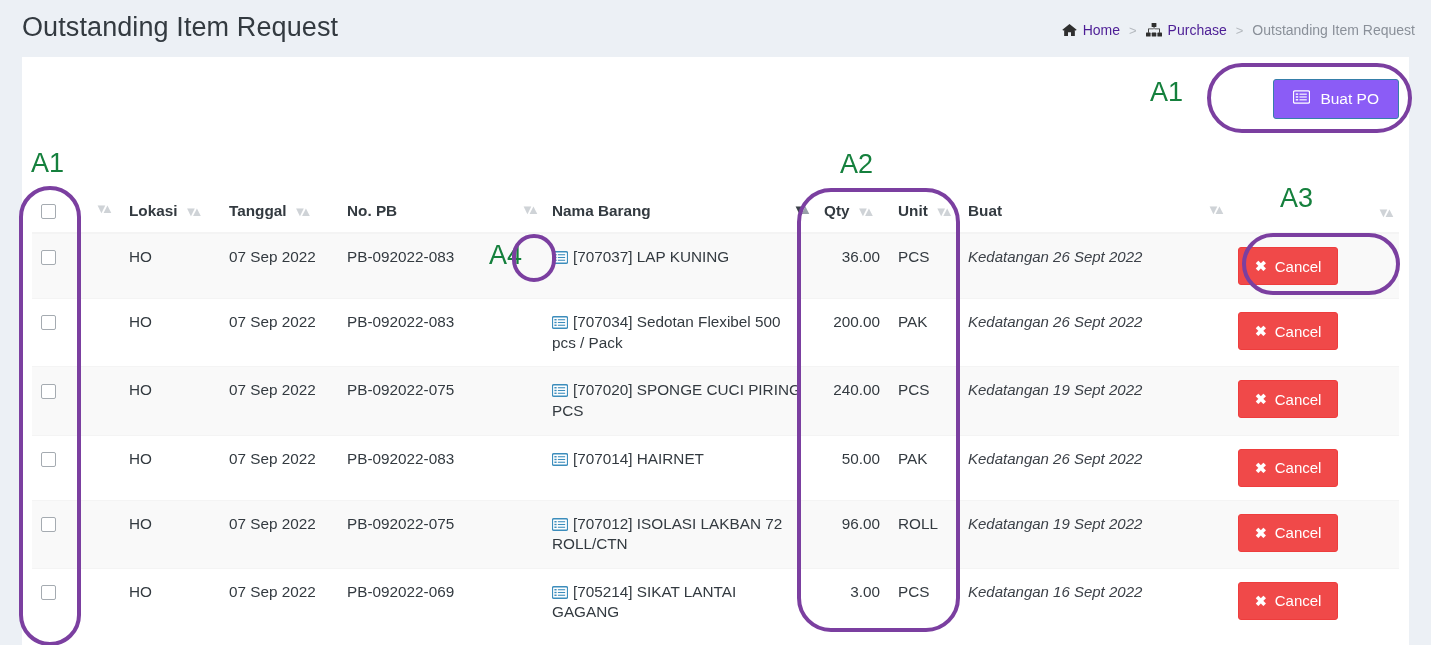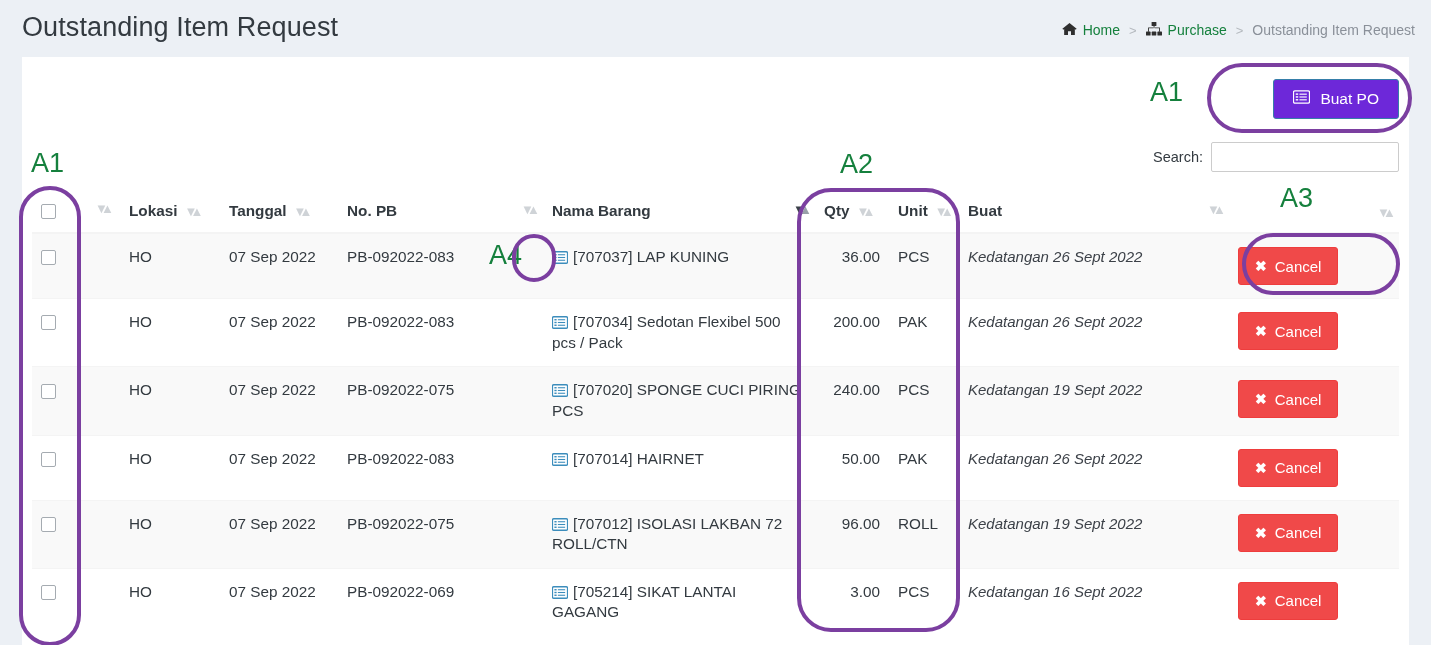--- a/index.html
+++ b/index.html
@@ -32,23 +32,23 @@
   }
   .breadcrumb {
     position: absolute;
     right: 16px; top: 22px;
     display: flex; align-items: center;
     font-size: 14px;
     color: #9a9fa5;
     white-space: nowrap;
   }
   .breadcrumb a {
-    color: #15803d;
+    color: #4c1d95;
     text-decoration: none;
-    display: inline-flex; 
+    display: inline-flex; align-items: center;
   }
   .breadcrumb .sep {
     margin: 0 9px;
     color: #b4b9be;
     font-size: 13px;
   }
   .bc-ico { margin-right: 6px; display: inline-flex; color: #3c8dbc; }
   .bc-current { color: #8a9099; }
 
   
@@ -65,21 +65,21 @@
     position: absolute;
     left: 0; top: 0;
     width: 1387px; height: 73px;
   }
   .btn-buat-po {
     position: absolute;
     right: 10px; top: 19px;
     height: 40px;
     padding: 0 19px;
     display: inline-flex; align-items: center; gap: 10px;
-    background: #6d28d9;
+    background: #8b5cf6;
     border: 1px solid #367fa9;
     border-radius: 3px;
     color: #ffffff;
     font-size: 15.5px;
     font-weight: 400;
     cursor: pointer;
     white-space: nowrap;
     text-align: center;
   }
 
@@ -267,24 +267,20 @@
             <rect x="2.9" y="9.2" width="2.6" height="1.5" fill="#ffffff"></rect>
             <rect x="6.8" y="3.4" width="7.8" height="1.2" fill="#ffffff"></rect>
             <rect x="6.8" y="6.4" width="7.8" height="1.2" fill="#ffffff"></rect>
             <rect x="6.8" y="9.4" width="7.8" height="1.2" fill="#ffffff"></rect>
           </svg>
         </span>
         <span>Buat PO</span>
       </button>
     </div>
 
-    <div class="search-wrap">
-      <span class="search-label">Search:</span>
-      <input class="search-input" type="text" value="" placeholder="" style="">
-    </div>
 
     <table class="grid">
       <thead>
         <tr>
           <th class="c-check">
             <input class="chk" type="checkbox" style="">
           </th>
           <th class="c-sortonly">
             <span class="sort-ico"><span class="dn">▼</span><span class="up">▲</span></span>
           </th>

